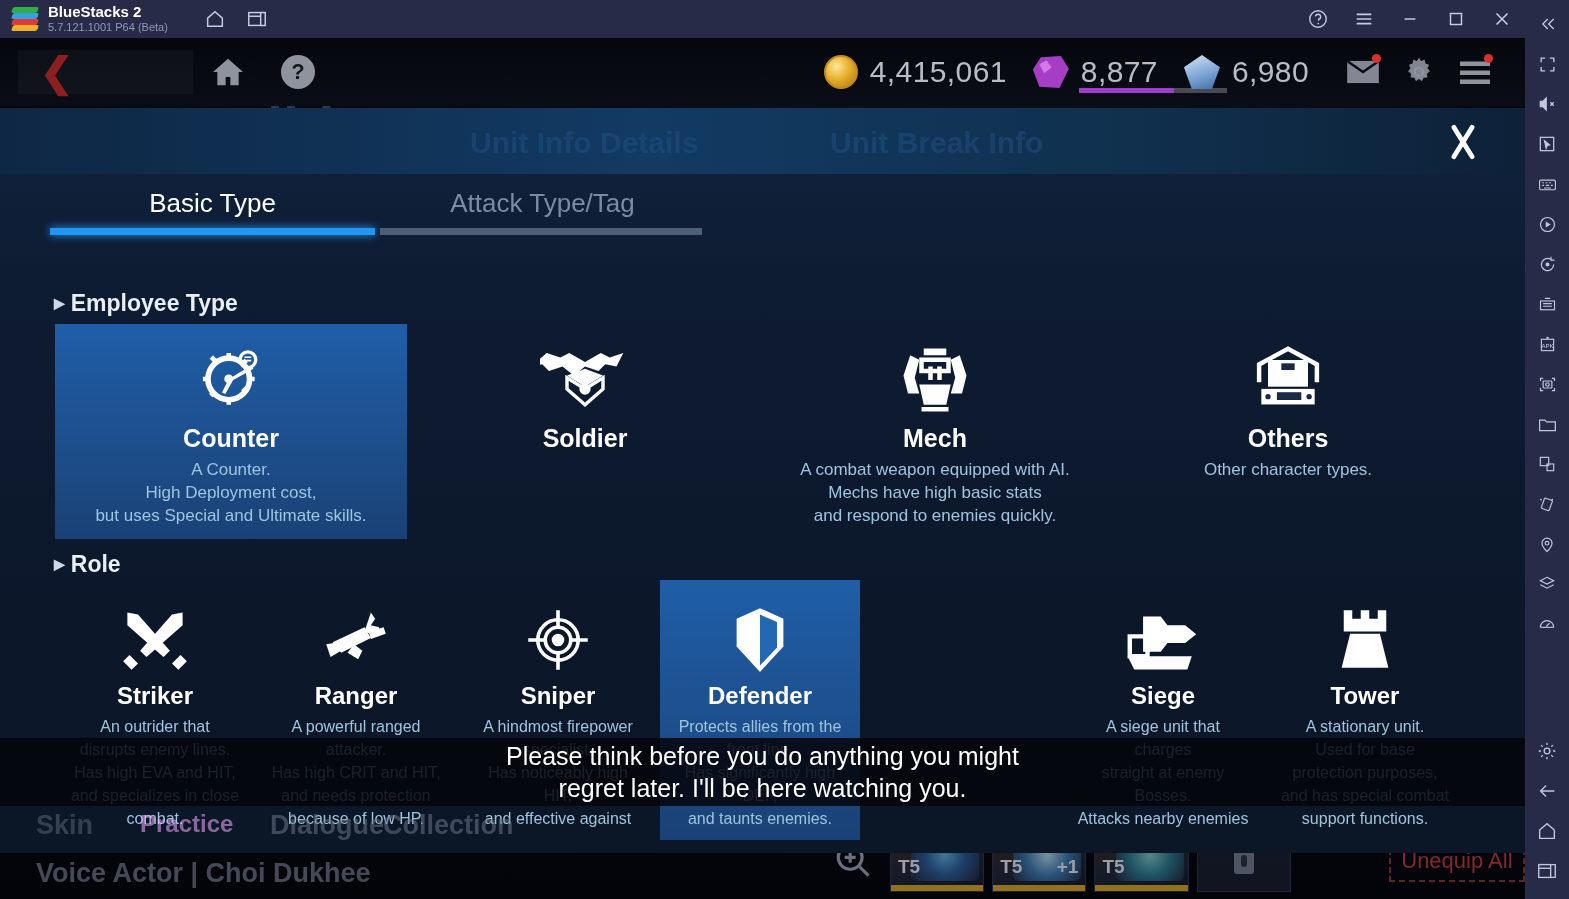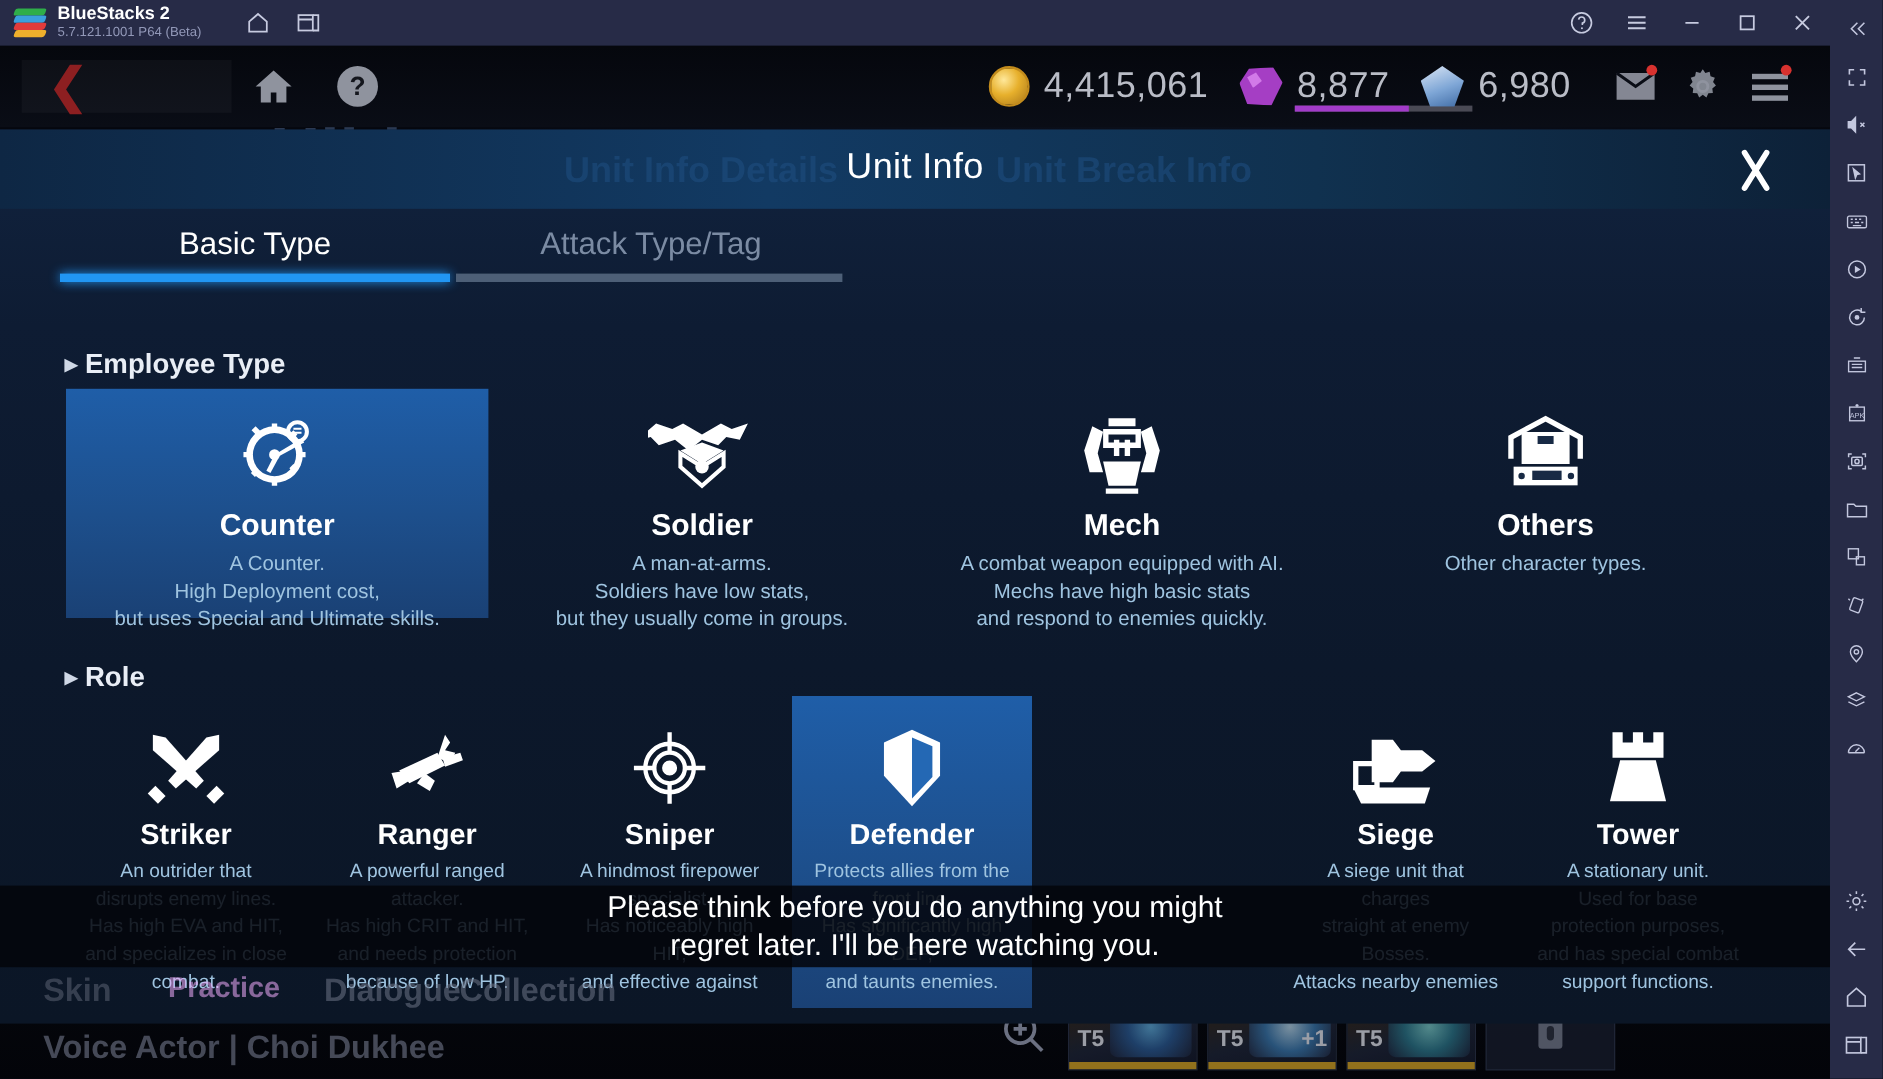--- a/index.html
+++ b/index.html
@@ -417,53 +417,55 @@
         <span class="eq-gold"></span>
       </div>
       <div class="eq-slot">
         <span class="eq-art c"></span>
         <span class="eq-tier">T5</span>
         <span class="eq-gold"></span>
       </div>
       <div class="eq-lock">
         <span class="lock-g"></span>
       </div>
+      <div class="unequip">
+        <span>Unequip All</span>
+      </div>
     </div>
 
     <div class="bd-text" style="left:36px; top:772px; font-size:27px; color:#5a6172; z-index:5;">Skin</div>
     <div class="bd-text" style="left:140px; top:772px; font-size:24px; color:#f0abfc; z-index:5;">Practice</div>
     <div class="bd-text" style="left:270px; top:772px; font-size:27px; color:#6d7486; z-index:5;">Dialogue</div>
     <div class="bd-text" style="left:383px; top:772px; font-size:27px; color:#6d7486; z-index:5;">Collection</div>
     <div class="bd-text" style="left:36px; top:820px; font-size:27px; color:#7b8296; z-index:5;">Voice Actor | Choi Dukhee</div>
 
     <div class="modal">
 
       <div class="modal-head">
         <div class="ghost" style="left:470px; top:18px; font-size:30px;">Unit Info Details</div>
         <div class="ghost" style="left:830px; top:18px; font-size:30px;">Unit Break Info</div>
-        <div class="modal-title">Unit Info</div>
         <div class="close-x">
           <svg width="44" height="44" viewBox="0 0 24 24" stroke="#ffffff" stroke-width="2.6" fill="none" stroke-linecap="round">
             <path d="M7 4l10 16M17 4L7 20"></path>
           </svg>
         </div>
       </div>
 
       <div class="tabs">
         <div class="tab active" style="left:50px; width:325px;">Basic Type</div>
         <div class="tab-rail active" style="left:50px; width:325px;"></div>
         <div class="tab idle" style="left:380px; width:325px;">Attack Type/Tag</div>
         <div class="tab-rail idle" style="left:380px; width:322px;"></div>
       </div>
 
       <div class="sec-label" style="left:54px; top:182px;">
         <span class="tri">▶</span><span>Employee Type</span>
       </div>
 
-      <div class="card sel" style="left:55px; top:216px; width:352px; height:191px; padding-top:18px;">
+      <div class="card sel" style="left:55px; top:216px; width:352px; height:215px; padding-top:18px;">
         <div class="card-ico">
           <svg width="72" height="72" viewBox="0 0 64 64" fill="#ffffff">
             <path d="M30 10a21 21 0 1 0 0 42 21 21 0 0 0 0-42zm0 5a16 16 0 1 1 0 32 16 16 0 0 1 0-32z"></path>
             <path d="M28 8h4v5h-4zM28 49h4v5h-4zM7 29h5v4H7zM48 29h5v4h-5zM13 13l3-3 3.5 3.5-3 3zM41 41l3-3 3.5 3.5-3 3zM44 13l3 3-3.5 3.5-3-3zM16 41l3 3-3.5 3.5-3-3z"></path>
             <circle cx="30" cy="31" r="4"></circle>
             <path d="M30 31l20-12 2 3-20 11z"></path>
             <path d="M30 31l-6 12 3 1.5 6-11z"></path>
             <circle cx="47" cy="14" r="7" fill="none" stroke="#ffffff" stroke-width="3"></circle>
             <path d="M44 11h6v1.5h-6zM44 14h6v1.5h-6z"></path>
           </svg>
@@ -477,23 +479,20 @@
       <div class="card" style="left:415px; top:216px; width:340px; padding-top:18px;">
         <div class="card-ico">
           <svg width="90" height="72" viewBox="0 0 80 64" fill="#ffffff">
             <path d="M6 8l12 4 8-4 14 8 14-8 8 4 12-4-6 12-10-2-6 6-12-4-10 8-10-8-12 4-6-6-10 2z"></path>
             <path d="M40 22l16 6-16 10-16-10z"></path>
             <path d="M24 30v10l16 14 16-14V30l-16 10z" fill="none" stroke="#ffffff" stroke-width="3"></path>
             <circle cx="40" cy="40" r="5"></circle>
           </svg>
         </div>
         <div class="card-name">Soldier</div>
-        <div class="card-desc">A man-at-arms.
-Soldiers have low stats,
-but they usually come in groups.</div>
       </div>
 
       <div class="card" style="left:765px; top:216px; width:340px; padding-top:18px;">
         <div class="card-ico">
           <svg width="74" height="72" viewBox="0 0 64 64" fill="#ffffff">
             <path d="M22 4h20v6H22z"></path>
             <path d="M10 10l8 4-4 16 4 14H8L4 28z"></path>
             <path d="M54 10l-8 4 4 16-4 14h10l4-16z"></path>
             <path d="M20 14h24v10H20z" fill="none" stroke="#ffffff" stroke-width="4"></path>
             <path d="M26 20h4v12h-4zM34 20h4v12h-4z"></path>

